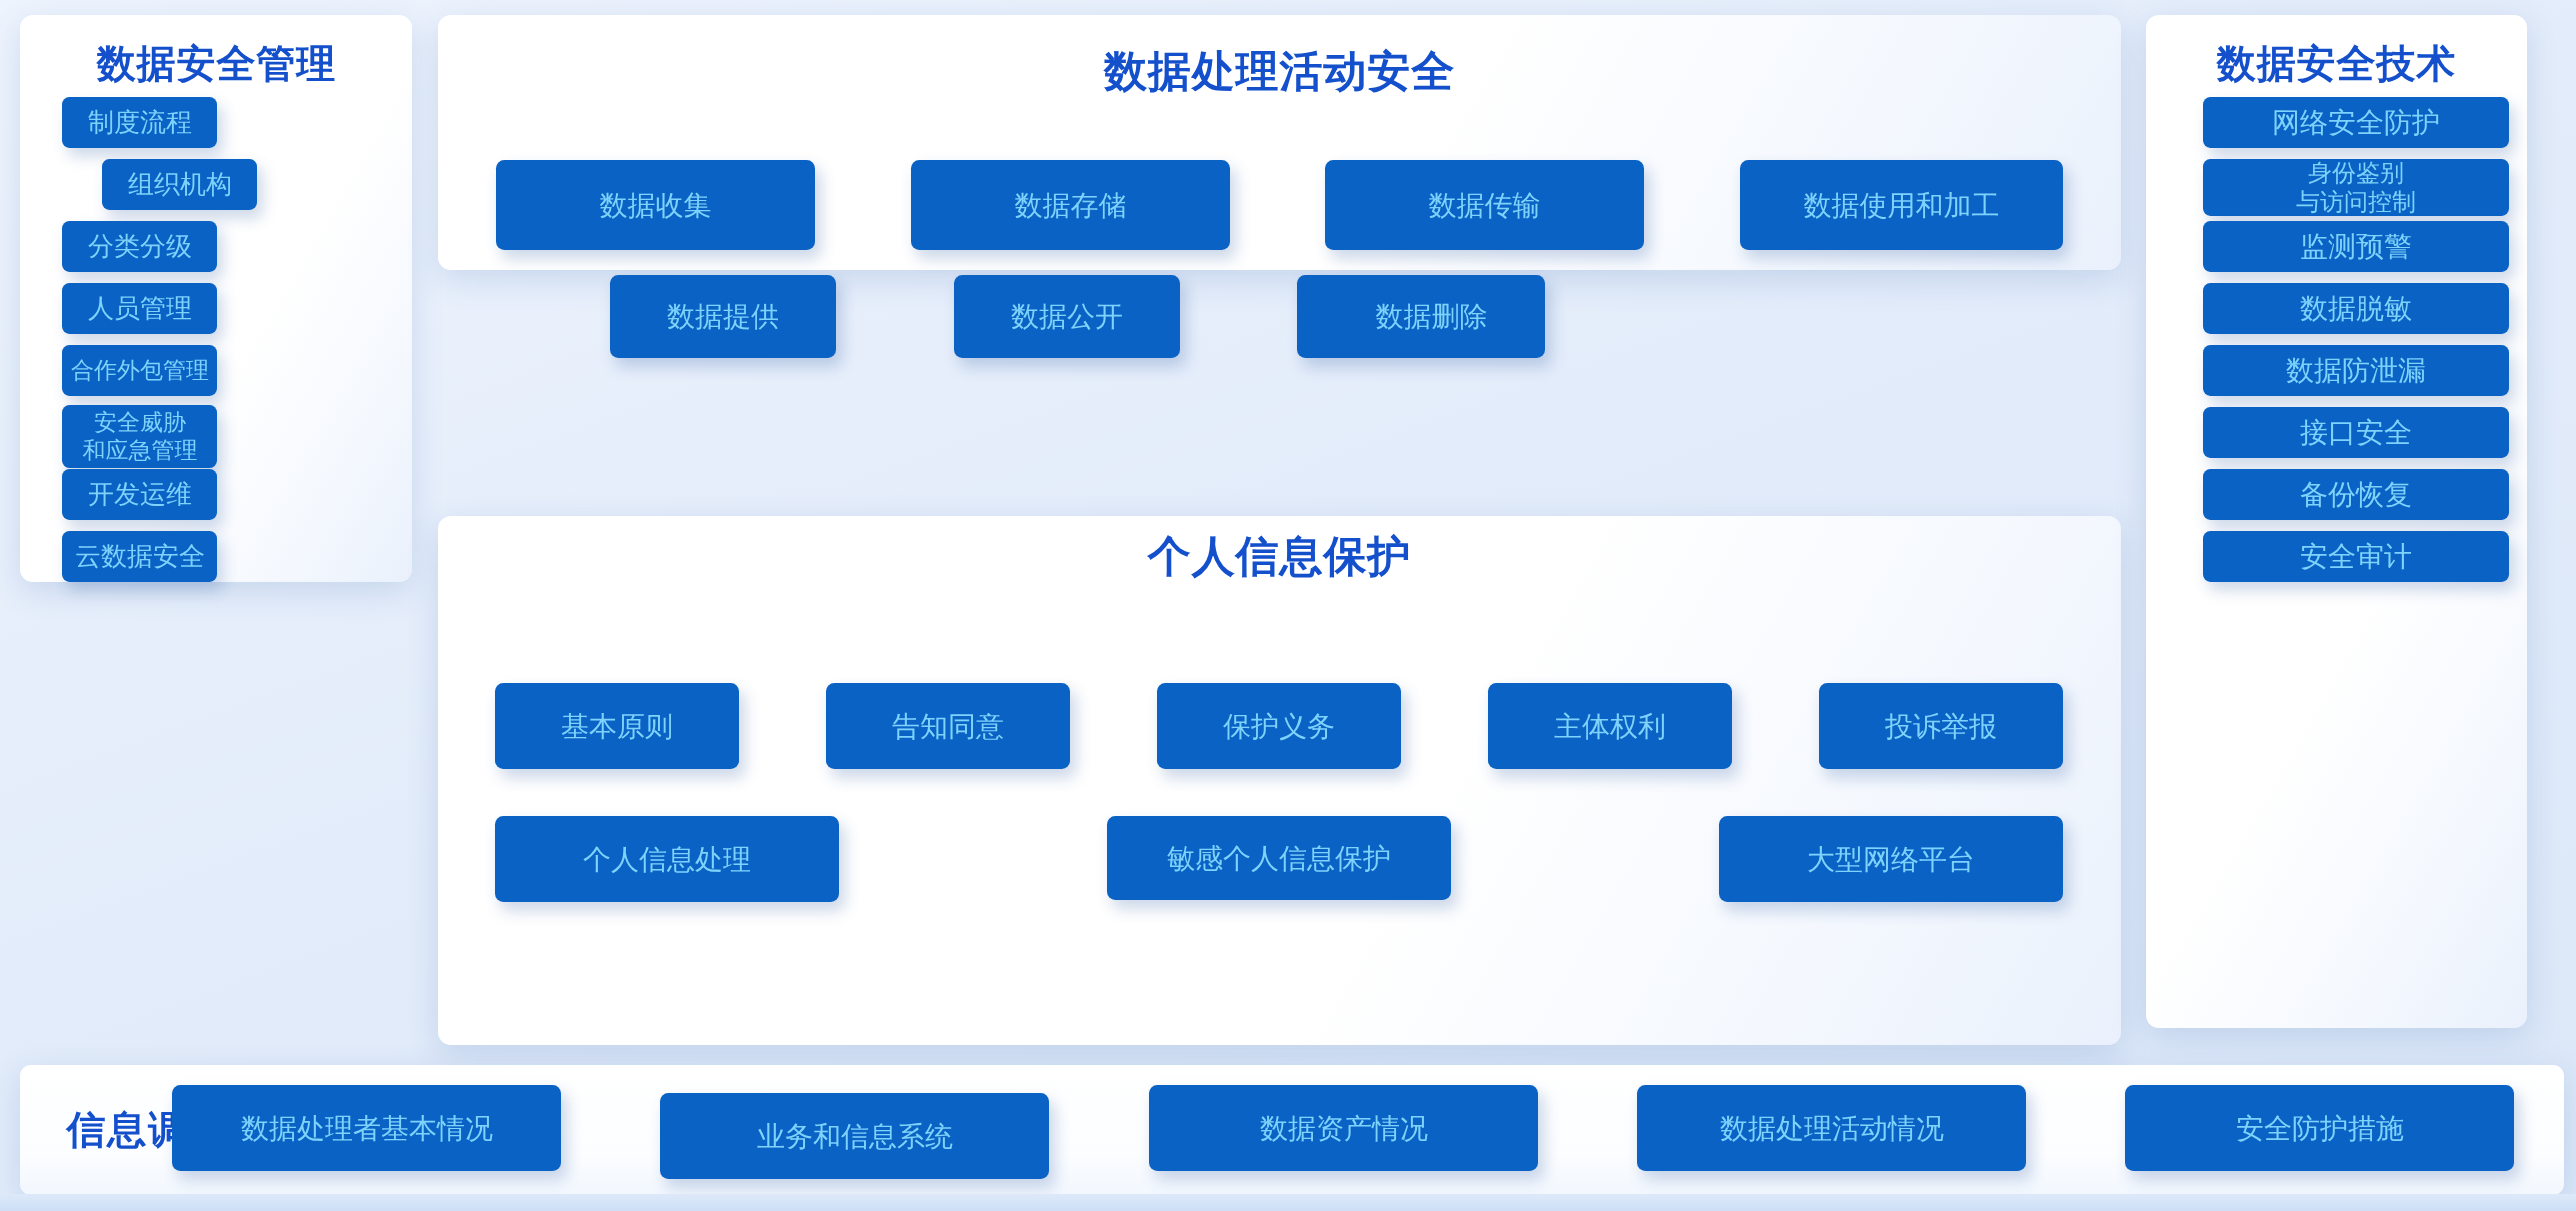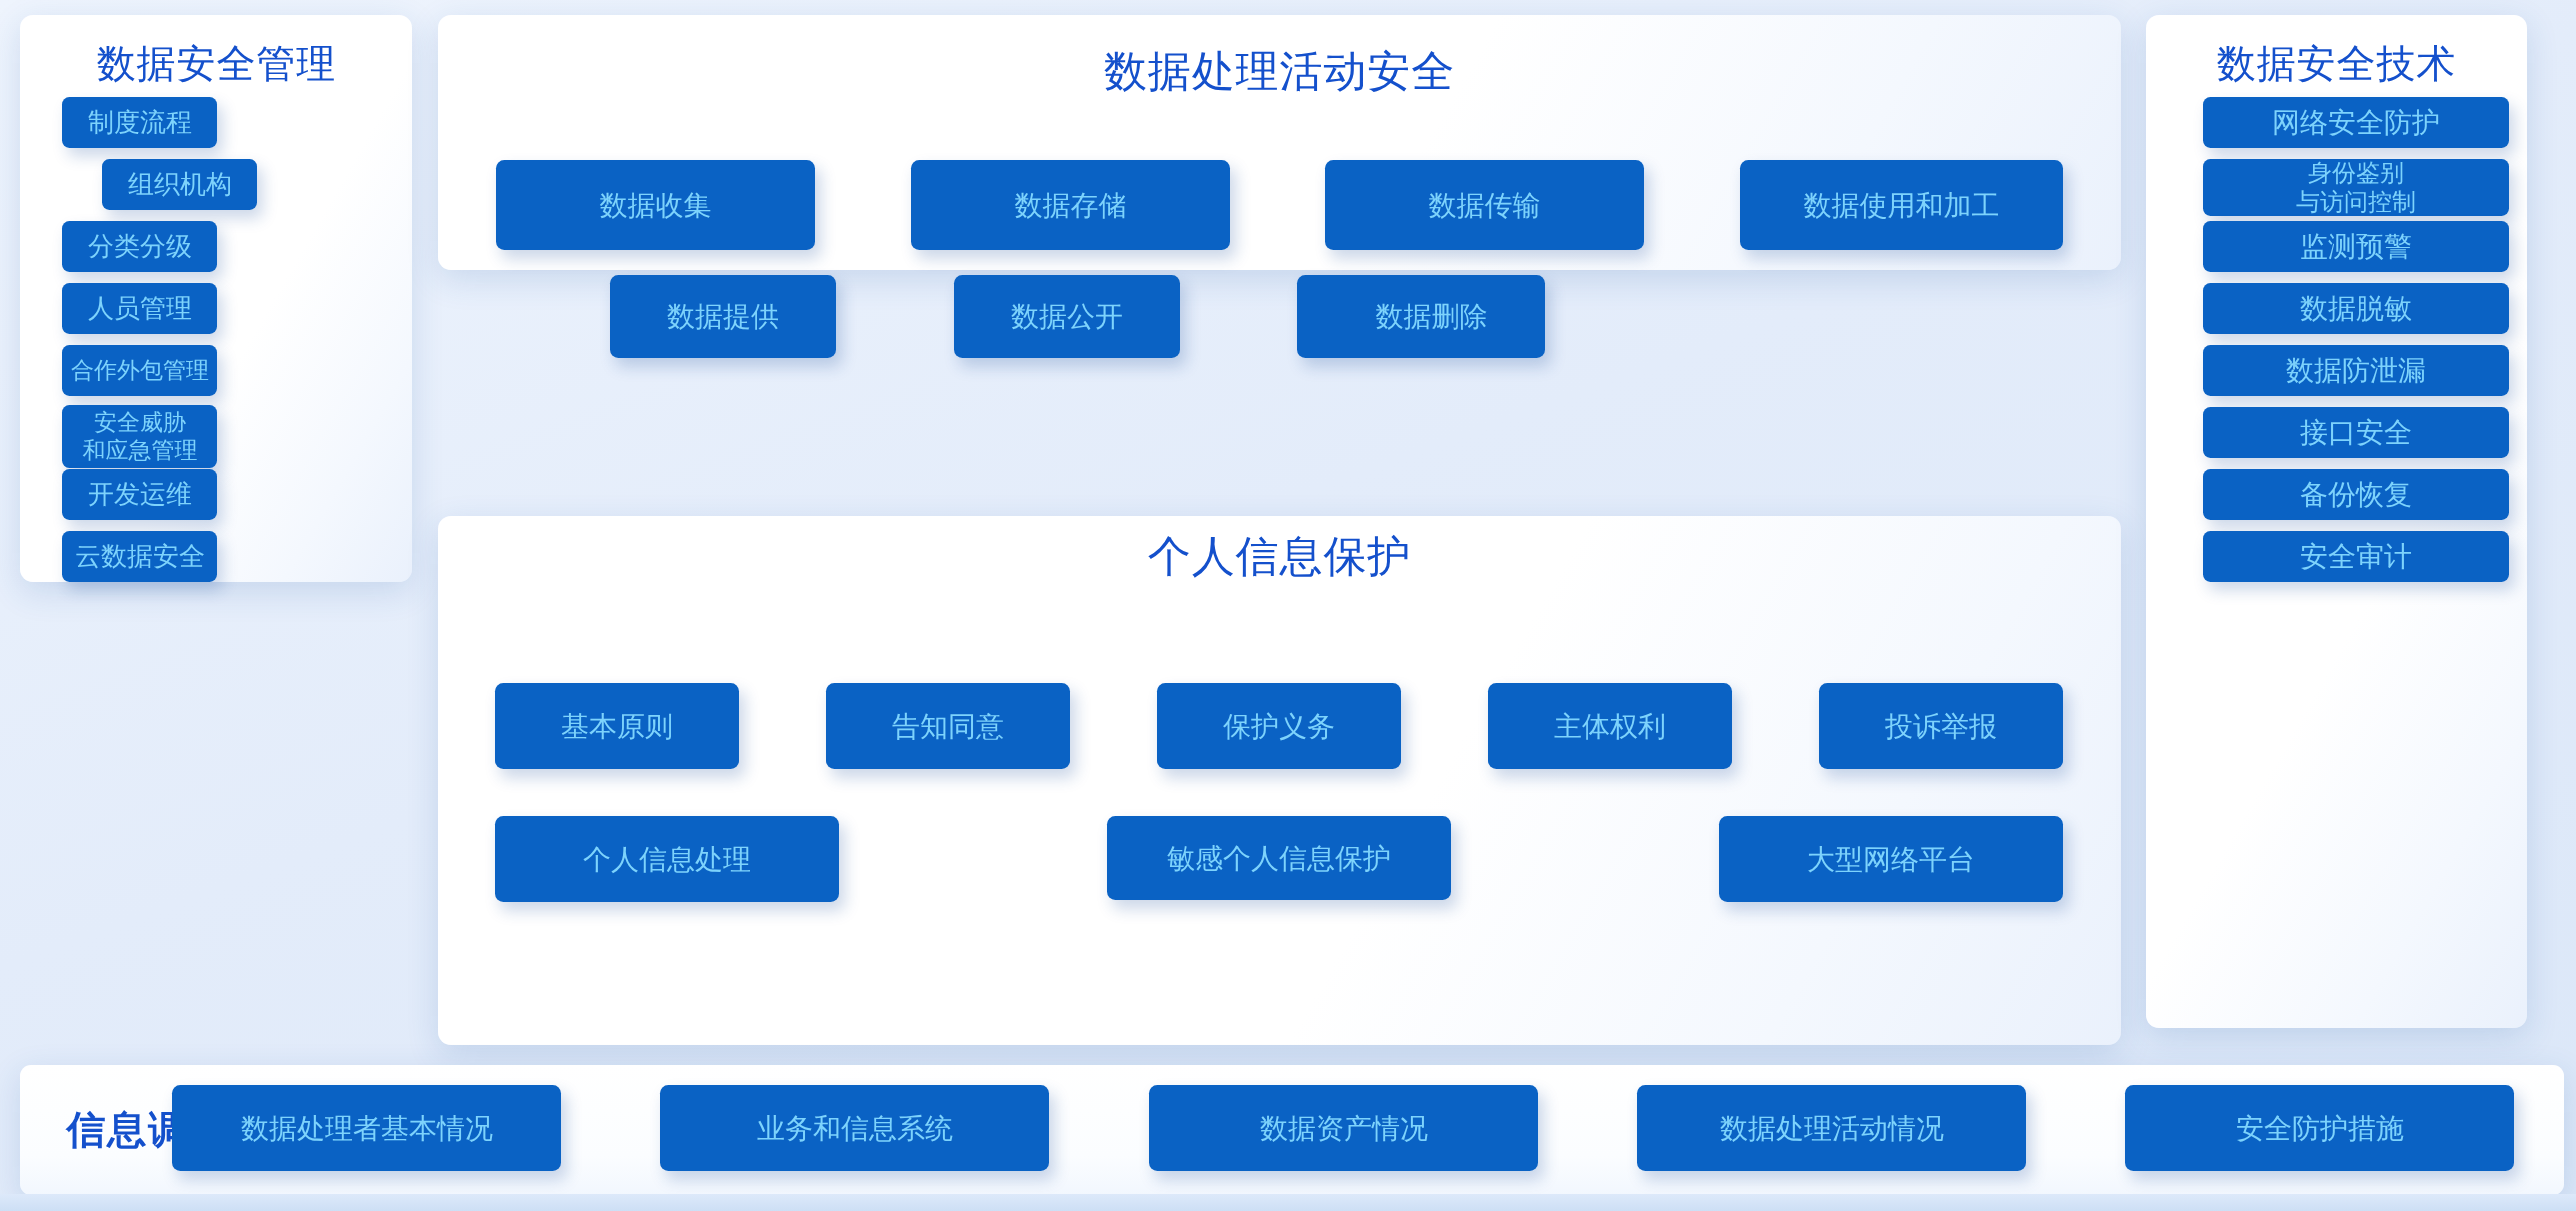--- a/index.html
+++ b/index.html
@@ -23,21 +23,21 @@
     border-radius: 13px;
     box-shadow: 0 9.3px 32px rgba(40, 92, 170, 0.16);
   }
   .card.softgrad {
     background: linear-gradient(120deg, #ffffff 0%, #ffffff 58%, #f4f8fe 82%, #eaf1fc 100%);
   }
 
   .card-title {
     text-align: center;
     color: #1450cc;
-    font-weight: normal;
+    font-weight: bold;
     letter-spacing: 0.9px;
   }
 
   
   .pill {
     position: absolute;
     background: #0a62c4;
     color: #7dd3fc;
     border-radius: 7.4px;
     display: flex;
@@ -146,21 +146,21 @@
     <div class="pill right-pill" style="top:330px;">数据防泄漏</div>
     <div class="pill right-pill" style="top:392px;">接口安全</div>
     <div class="pill right-pill" style="top:454px;">备份恢复</div>
     <div class="pill right-pill" style="top:516px;">安全审计</div>
   </div>
 
   <div class="card" id="bottom-card">
     <div id="bottom-label">信息调研</div>
 
     <div class="pill bottom-pill" style="left:152px;  width:389px;">数据处理者基本情况</div>
-    <div class="pill bottom-pill" style="width: 389px; left: 640px;">业务和信息系统</div>
+    <div class="pill bottom-pill" style="width: 389px; left: 640px; margin-top: 8px;">业务和信息系统</div>
     <div class="pill bottom-pill" style="left: 1129px; width: 389px;">数据资产情况</div>
     <div class="pill bottom-pill" style="left: 1617px; width: 389px;">数据处理活动情况</div>
     <div class="pill bottom-pill" style="left: 2105px; width: 389px;">安全防护措施</div>
   </div>
 
   <div id="bottom-edge"></div>
 </div>
 
 
 </body></html>

